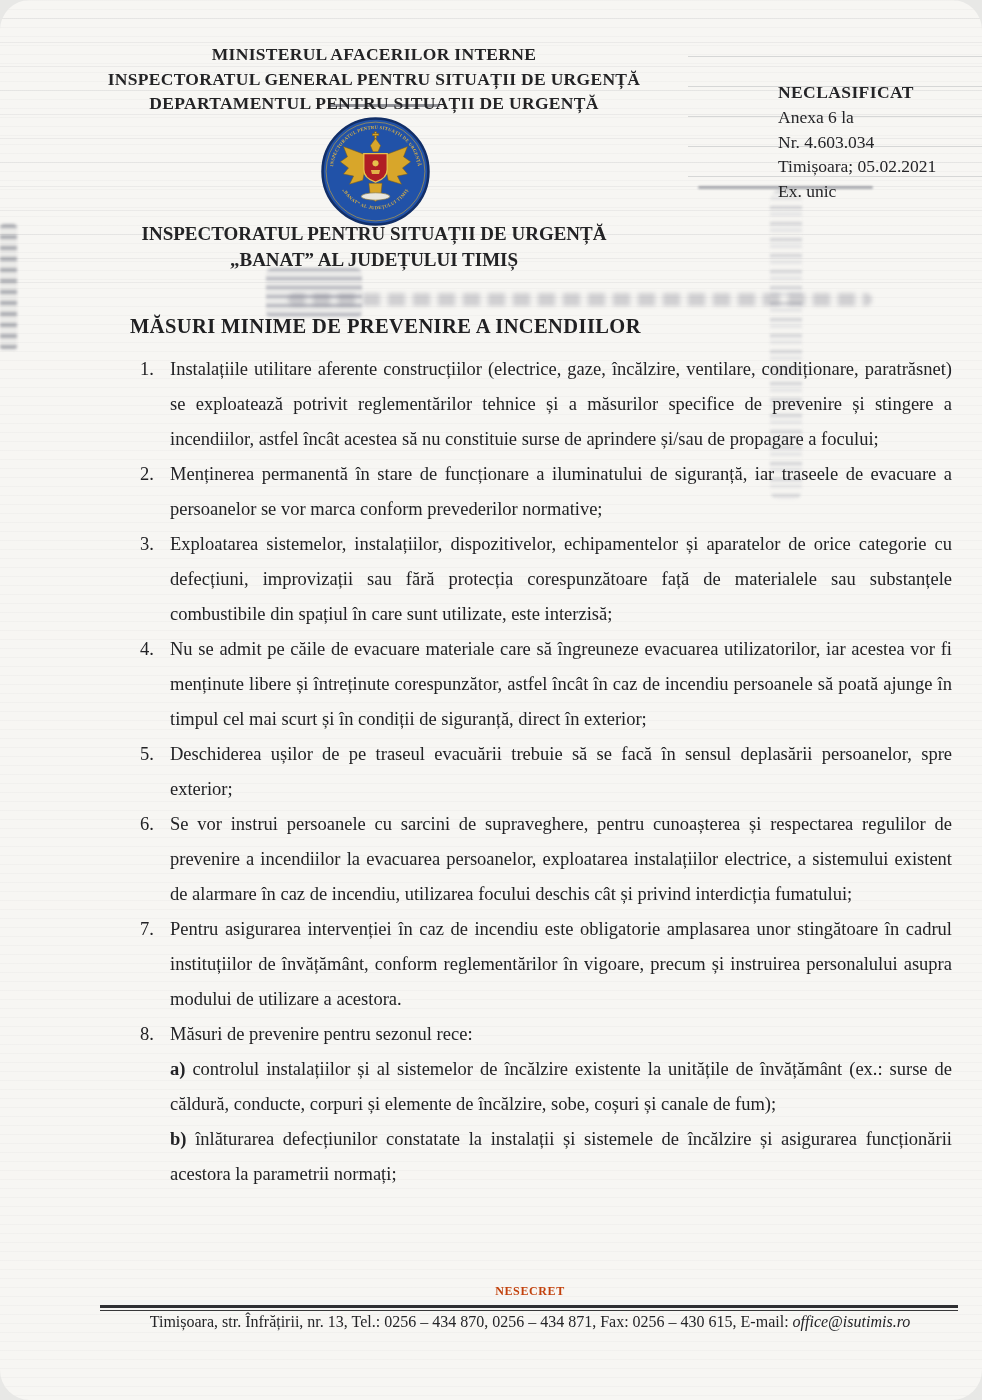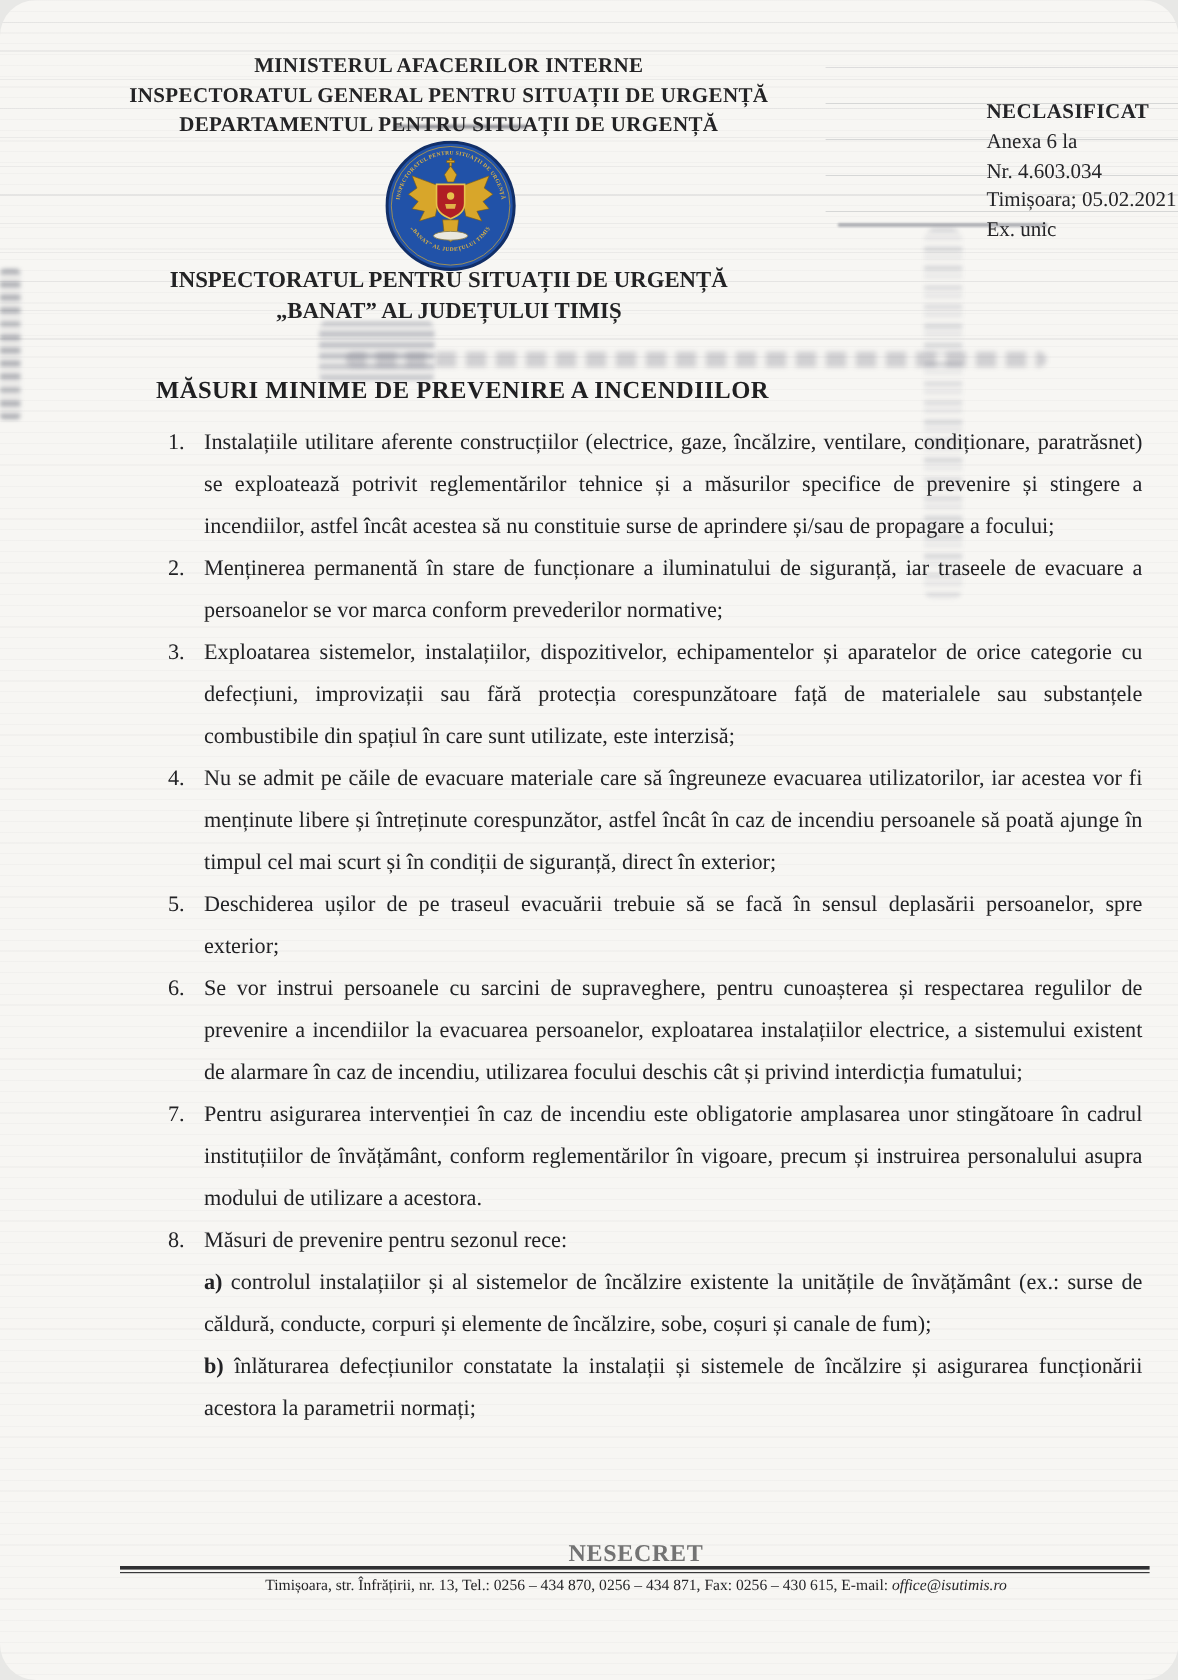--- a/index.html
+++ b/index.html
@@ -11,21 +11,21 @@
     overflow:hidden;
     border-radius:30px;
   }
   
   .agency {
     position:absolute; top:42px; left:36px; width:676px;
     text-align:center; font-weight:bold; font-size:17.5px; line-height:24.5px;
     letter-spacing:0.3px; color:#232325;
   }
   .meta {
-    position:absolute; top:80px; left:822px;
+    position:absolute; top:80px; left:778px;
     font-size:17.5px; line-height:24.8px; color:#242427; white-space:nowrap;
   }
   .meta .cls { font-weight:bold; letter-spacing:0.4px; }
   .emblem { position:absolute; top:117px; left:321px; width:109px; height:109px; }
   .unit {
     position:absolute; top:221px; left:36px; width:676px;
     text-align:center; font-weight:bold; font-size:19px; line-height:25.5px; color:#232325;
   }
   .doc-title {
     position:absolute; top:315px; left:130px; width:800px;
@@ -36,29 +36,29 @@
     position:absolute; top:352px; left:140px; width:812px;
     font-size:18.5px; line-height:35px; color:#222225;
   }
   .m-item { display:flex; }
   .m-num { flex:0 0 30px; }
   .m-text { flex:1; text-align:justify; }
   .m-text p.sub { margin:0; text-align:justify; }
   
   .footer-secrecy {
     position:absolute; top:1284px; left:100px; width:860px;
-    text-align:center; font-weight:bold; font-size:20px; letter-spacing:0.6px; color:#737373;
+    text-align:center; font-weight:bold; font-size:12px; letter-spacing:0.6px; color:#c2410c;
   }
   .footer-rule {
     position:absolute; top:1305px; left:100px; width:858px; height:2px;
     border-top:3px solid #303032; border-bottom:1px solid #38383a;
   }
   .footer-address {
     position:absolute; top:1313px; left:78px; width:904px;
-    text-align:center; font-size:13px; color:#242427; white-space:nowrap;
+    text-align:center; font-size:16px; color:#242427; white-space:nowrap;
   }
   .footer-address i { font-style:italic; }
   
   .artifact { position:absolute; pointer-events:none; }
   #art-scanlines {
     left:0; top:0; width:982px; height:1400px;
     background:repeating-linear-gradient(180deg, rgba(120,120,128,0.045) 0 1px, transparent 1px 9px);
   }
   #art-top-streaks {
     left:0; top:18px; width:982px; height:270px;

